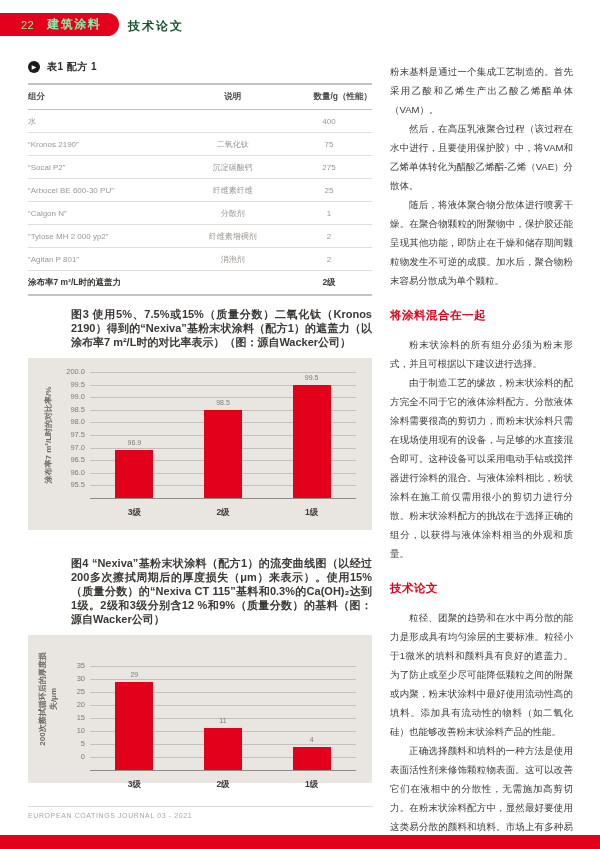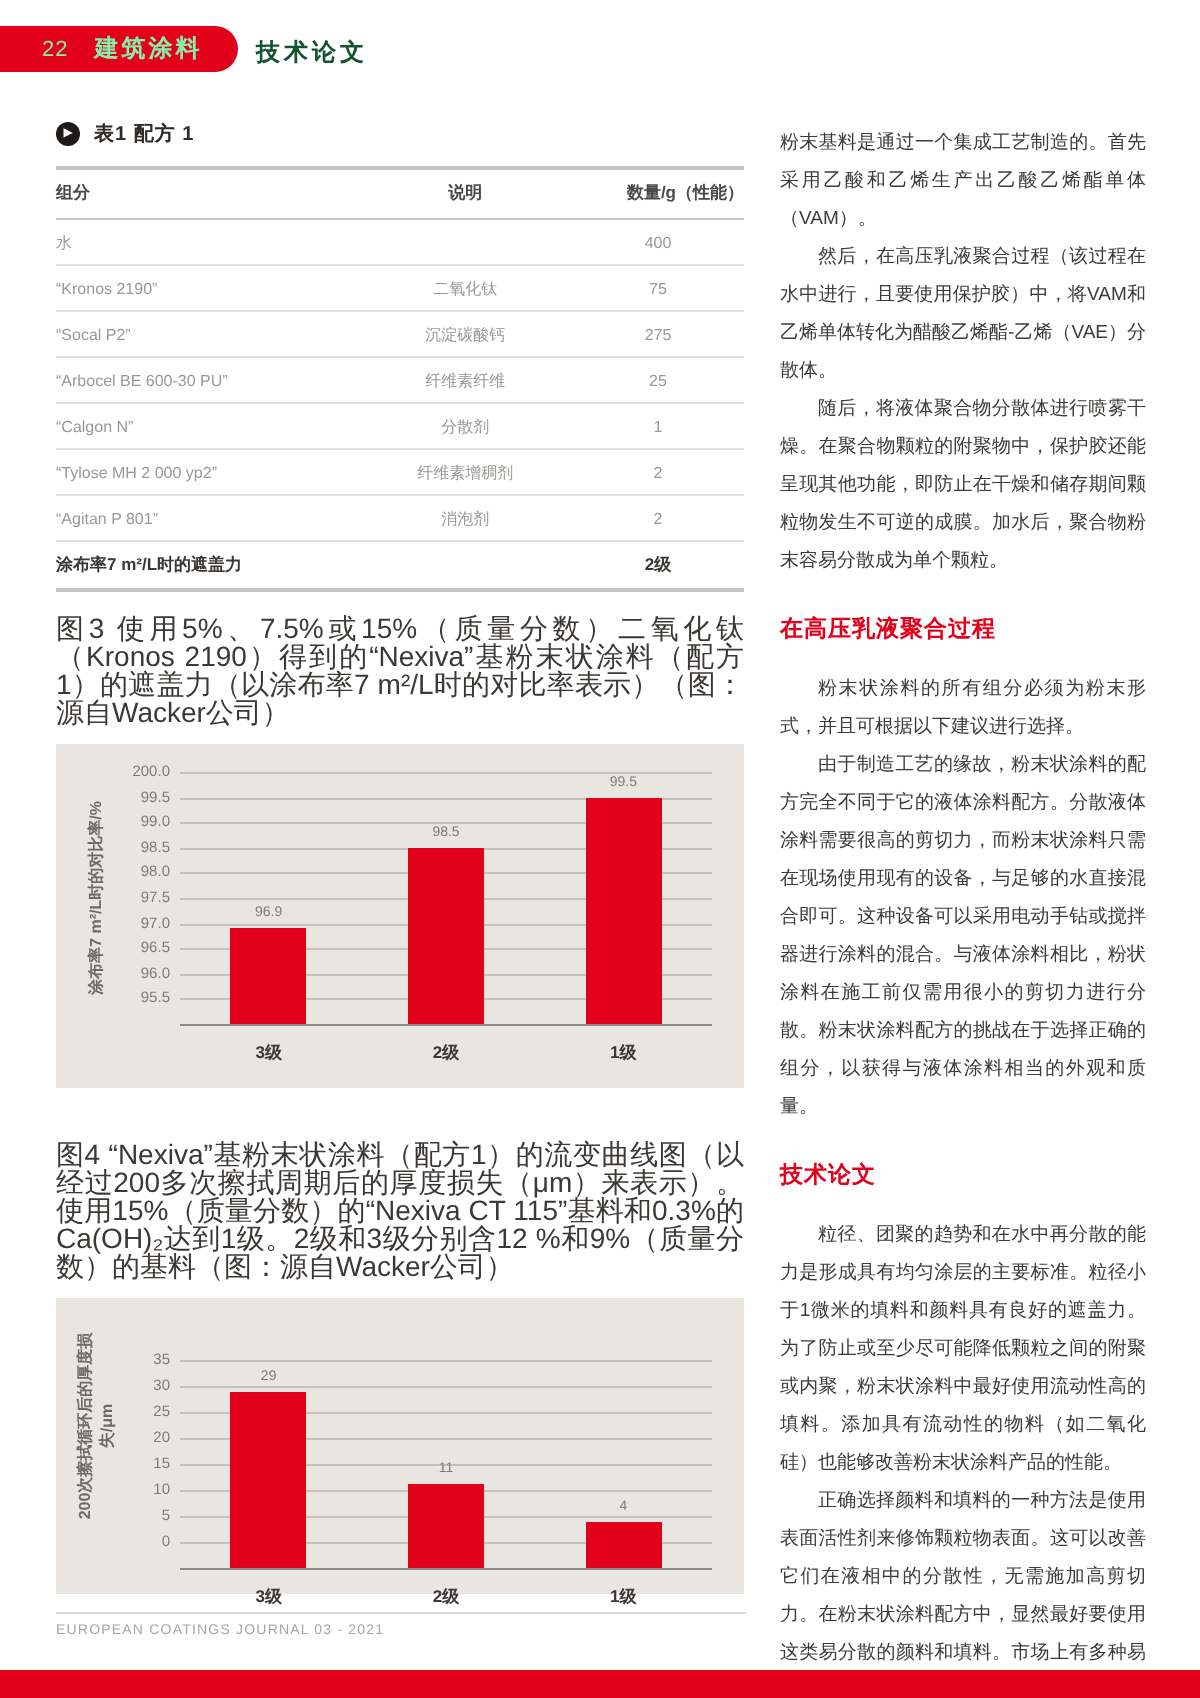--- a/index.html
+++ b/index.html
@@ -32,21 +32,21 @@
     border-bottom:1px solid #c6c3c0;text-align:left;}
   table.formu th.mid{text-align:center;} table.formu th.qty{text-align:right;}
   table.formu td{font-size:8px;color:#9b9894;padding:5.5px 0;border-bottom:1px solid #e1dedb;
     overflow:hidden;white-space:nowrap;}
   table.formu td.c-desc{text-align:center;}
   table.formu td.c-qty{text-align:center;}
   table.formu tr.result td{color:#3b3835;font-weight:bold;font-size:8.5px;}
   table.formu tr:last-child td{border-bottom:none;}
 
   
-  .fig-caption{font-size:14px;font-weight:normal;color:#3b3835;line-height:14px;text-align:justify;}
+  .fig-caption{font-size:11px;font-weight:bold;color:#3b3835;line-height:14px;text-align:justify;margin-left:43px;}
   .cap3{margin-top:11px;}
   .cap4{margin-top:26px;}
 
   
   .chart-box{position:relative;background:#e9e6e2;width:344px;margin-top:9px;}
   .chart1{height:172px;} .chart2{height:148px;}
   .plot{position:absolute;}
   .gridline{position:absolute;left:0;right:0;height:1px;background:#c4c1bd;}
   .baseline{position:absolute;left:0;right:0;height:1px;background:#8f8c88;}
   .ytick{position:absolute;right:calc(100% + 5px);font-size:7.5px;color:#7e7b77;
@@ -223,21 +223,21 @@
         </div>
       </div>
 
   </div>
 
   <div class="right-col">
     <p>粉末基料是通过一个集成工艺制造的。首先采用乙酸和乙烯生产出乙酸乙烯酯单体（VAM）。</p>
     <p class="indent">然后，在高压乳液聚合过程（该过程在水中进行，且要使用保护胶）中，将VAM和乙烯单体转化为醋酸乙烯酯-乙烯（VAE）分散体。</p>
     <p class="indent">随后，将液体聚合物分散体进行喷雾干燥。在聚合物颗粒的附聚物中，保护胶还能呈现其他功能，即防止在干燥和储存期间颗粒物发生不可逆的成膜。加水后，聚合物粉末容易分散成为单个颗粒。</p>
 
-    <div class="sec-heading">在高压乳液聚合过程</div>
+    <div class="sec-heading">将涂料混合在一起</div>
     <p class="indent">粉末状涂料的所有组分必须为粉末形式，并且可根据以下建议进行选择。</p>
     <p class="indent">由于制造工艺的缘故，粉末状涂料的配方完全不同于它的液体涂料配方。分散液体涂料需要很高的剪切力，而粉末状涂料只需在现场使用现有的设备，与足够的水直接混合即可。这种设备可以采用电动手钻或搅拌器进行涂料的混合。与液体涂料相比，粉状涂料在施工前仅需用很小的剪切力进行分散。粉末状涂料配方的挑战在于选择正确的组分，以获得与液体涂料相当的外观和质量。</p>
 
     <div class="sec-heading">技术论文</div>
     <p class="indent">粒径、团聚的趋势和在水中再分散的能力是形成具有均匀涂层的主要标准。粒径小于1微米的填料和颜料具有良好的遮盖力。为了防止或至少尽可能降低颗粒之间的附聚或内聚，粉末状涂料中最好使用流动性高的填料。添加具有流动性的物料（如二氧化硅）也能够改善粉末状涂料产品的性能。</p>
     <p class="indent">正确选择颜料和填料的一种方法是使用表面活性剂来修饰颗粒物表面。这可以改善它们在液相中的分散性，无需施加高剪切力。在粉末状涂料配方中，显然最好要使用这类易分散的颜料和填料。市场上有多种易分散颜料和填料销售，如基于二</p>
   </div>
 
   <div class="footer-line"></div>
   <div class="footer-text">EUROPEAN COATINGS JOURNAL 03 - 2021</div>

